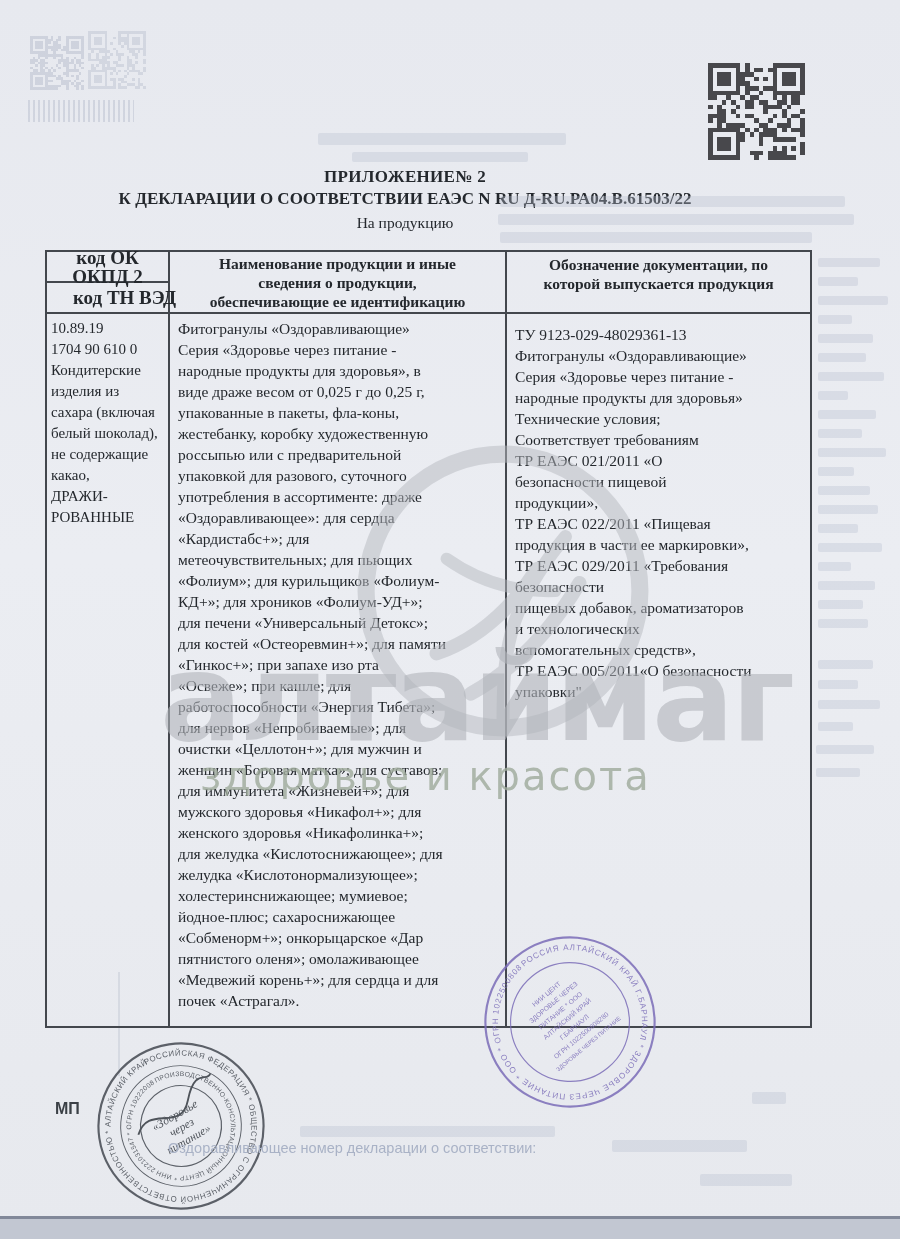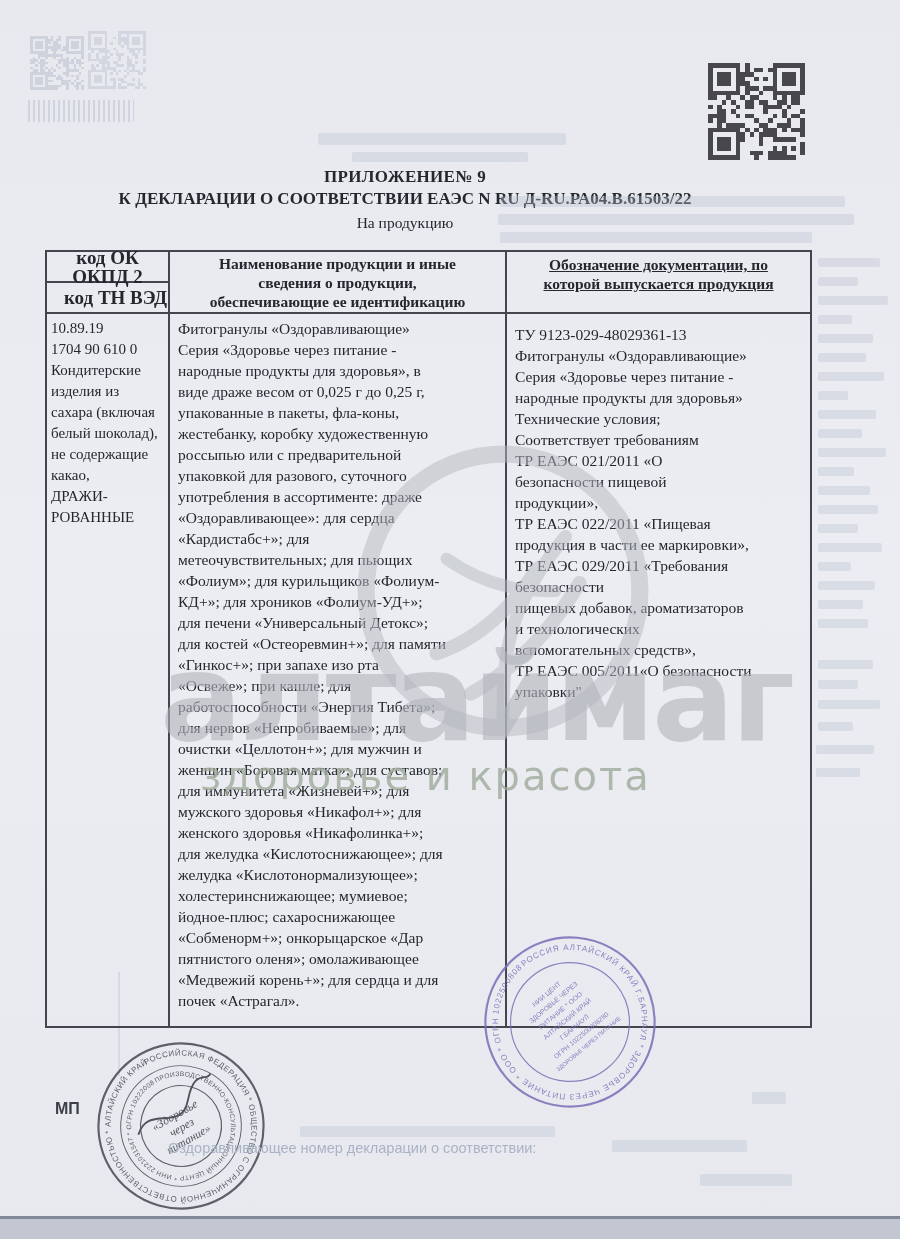--- a/index.html
+++ b/index.html
@@ -14,23 +14,23 @@
   .t3{font-size:15.5px;margin-top:5px;}
   
   .tbl{left:45px;top:250px;width:763px;height:774px;border:2px solid #43474d;}
   .vline{position:absolute;top:0;bottom:0;width:2px;background:#43474d;}
   .hsep{position:absolute;left:0;right:0;top:60px;height:2px;background:#43474d;}
   .c1sep{position:absolute;left:0;width:121px;top:29px;height:2px;background:#43474d;}
   .cell{position:absolute;white-space:pre-line;}
   .hc{display:flex;align-items:center;justify-content:center;text-align:center;
       font-weight:bold;font-size:19px;line-height:19px;}
   .h-c1a{left:0;top:0;width:121px;height:29px;}
-  .h-c1b{left:8px;top:31px;width:121px;height:29px;}
+  .h-c1b{left:17px;top:31px;width:121px;height:29px;}
   .h-c2{left:123px;top:0;width:335px;height:60px;font-size:15.5px;}
-  .h-c3{left:460px;top:0;width:303px;height:44px;font-size:15.5px;text-decoration:underline;}
+  .h-c3{left:460px;top:0;width:303px;height:44px;font-size:15.5px;}
   .b-c1{left:4px;top:66px;width:117px;font-size:15px;line-height:21px;}
   .b-c2{left:131px;top:66px;width:324px;font-size:15.5px;line-height:21px;}
   .b-c3{left:468px;top:72px;width:290px;font-size:15.5px;line-height:21px;}
   
   .wm-leaf{left:352px;top:440px;width:302px;height:302px;opacity:.5;pointer-events:none;}
   .wm-brand{left:160px;top:638px;width:740px;text-align:left;
             font-family:"DejaVu Sans","Liberation Sans",sans-serif;font-weight:bold;
             font-size:122px;line-height:120px;color:#b2b5bb;opacity:.6;letter-spacing:-3px;pointer-events:none;}
   .wm-tag{left:200px;top:753px;width:660px;
           font-family:"DejaVu Sans","Liberation Sans",sans-serif;font-size:40px;
@@ -489,21 +489,21 @@
         <rect x="10" y="20" width="1" height="1" fill="currentColor"></rect>
         <rect x="13" y="20" width="1" height="1" fill="currentColor"></rect>
         <rect x="14" y="20" width="1" height="1" fill="currentColor"></rect>
         <rect x="15" y="20" width="1" height="1" fill="currentColor"></rect>
         <rect x="16" y="20" width="1" height="1" fill="currentColor"></rect>
         <rect x="17" y="20" width="1" height="1" fill="currentColor"></rect>
         <rect x="18" y="20" width="1" height="1" fill="currentColor"></rect>
       </svg></div>
 
   <div class="abs title">
-    <div class="t1">ПРИЛОЖЕНИЕ№ 9</div>
+    <div class="t1">ПРИЛОЖЕНИЕ№ 2</div>
     <div class="t2">К ДЕКЛАРАЦИИ О СООТВЕТСТВИИ ЕАЭС N RU Д-RU.РА04.В.61503/22</div>
     <div class="t3">На продукцию</div>
   </div>
 
   <div class="abs tbl">
     <div class="vline" style="left:121px"></div>
     <div class="vline" style="left:458px"></div>
     <div class="hsep"></div>
     <div class="c1sep"></div>
     <div class="cell hc h-c1a">код ОК ОКПД 2</div>

